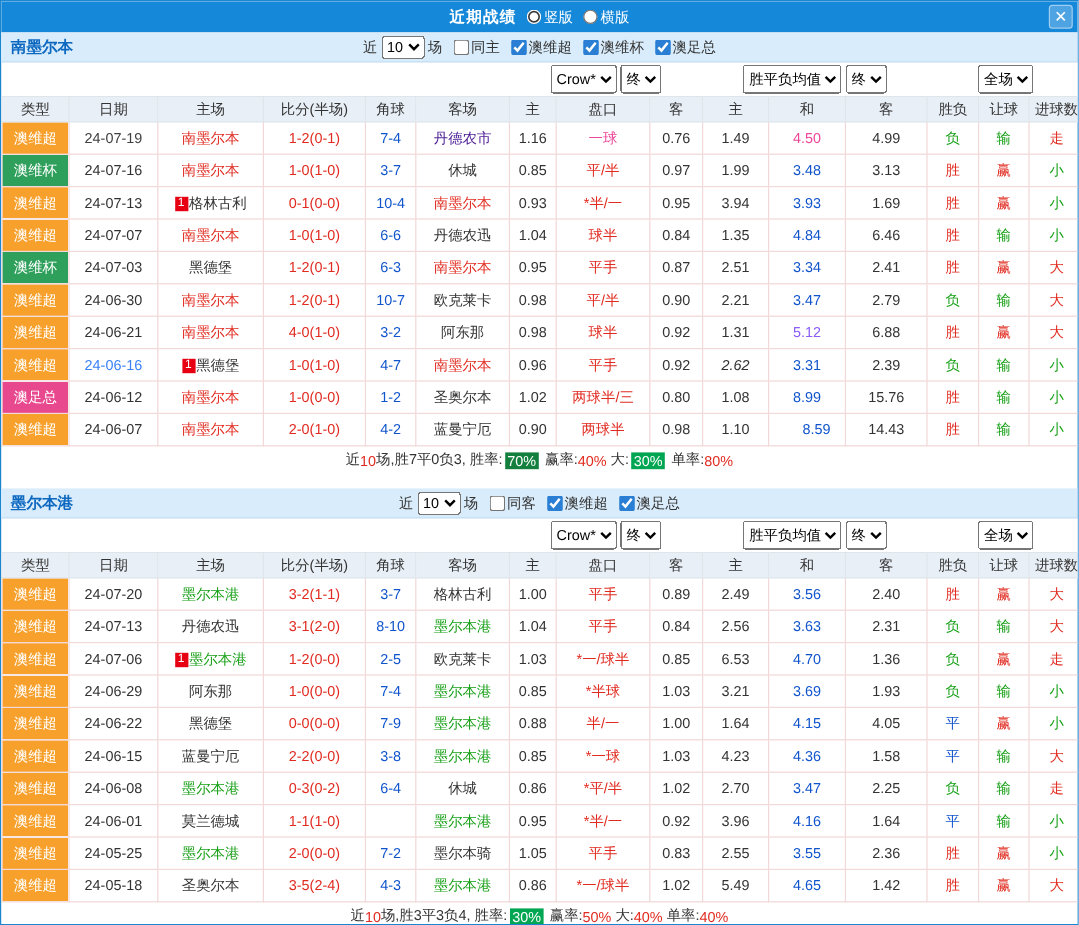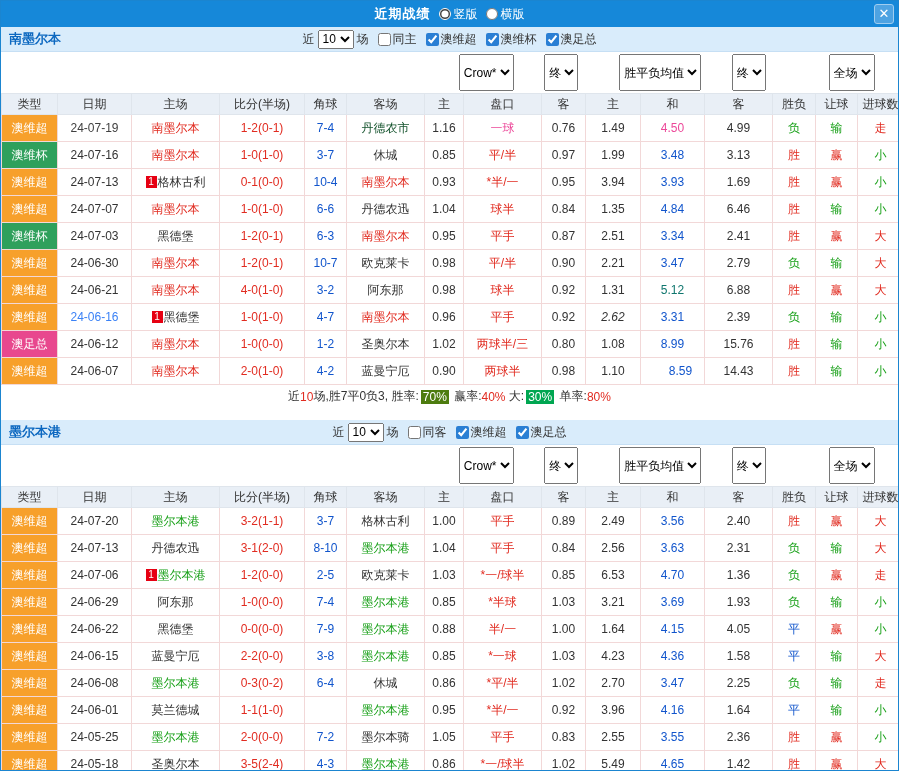--- a/index.html
+++ b/index.html
@@ -11,21 +11,21 @@
   .titlebar input[type=radio] { width:12px; height:12px; margin:0; accent-color:#fff; }
   .close { position:absolute; right:4px; top:3px; width:20px; height:20px; background:#4ea3e2; border:1px solid #9fcdf0; border-radius:3px; color:#fff; font-size:13px; line-height:18px; text-align:center; cursor:pointer; font-weight:bold; }
   .section-bar { height:25px; background:#d9ecfb; border-bottom:1px solid #c6dff4; display:flex; align-items:center; position:relative; }
   .team { color:#0d68c0; font-weight:bold; font-size:13px; padding-left:8px; position:relative; z-index:2; }
   .filters { position:absolute; left:0; right:0; display:flex; justify-content:center; align-items:center; gap:3px; font-size:12px; color:#333; }
   .filters select { font-size:12px; height:19px; }
   .filters label.cbx { display:inline-flex; align-items:center; gap:2px; cursor:pointer; }
   .filters input[type=checkbox] { width:13px; height:13px; margin:0 0 0 6px; accent-color:#2a7fd4; }
   table { width:100%; border-collapse:collapse; table-layout:fixed; font-size:12px; }
   thead .selrow td { background:#fff; border:none; height:24px; text-align:center; padding:2px 0; }
-  thead .selrow select { font-size:12px; height:37px; max-width:108px;margin-left:27px; }
+  thead .selrow select { font-size:12px; height:24px; max-width:108px; }
   thead .labrow td { background:#e9eff6; border:1px solid #dfe5ec; height:21px; text-align:center; color:#333; padding:0; }
   tbody td { border:1px solid #f2d8d8; height:27px; text-align:center; color:#333; padding:0; overflow:hidden; white-space:nowrap; }
   .redcard { display:inline-block; background:#e60012; color:#fff; font-size:10px; line-height:12px; width:11px; height:12px; margin-right:1px; vertical-align:1px; }
   .summary { height:23px; display:flex; align-items:center; justify-content:center; font-size:12px; color:#333; }
   .summary span { white-space:pre; }
   .summary .pct { color:#fff; padding:0 2px; margin:0 2px; }
   .gap { height:12px; }
 </style>
 </head>
 <body>
@@ -121,21 +121,21 @@
           <td>进球数</td>
         </tr>
       </thead>
       <tbody>
           <tr>
             <td style="color: rgb(255, 255, 255); background: rgb(247, 160, 43);">澳维超</td>
             <td style="color: #404040;">24-07-19</td>
             <td><span style="color: rgb(225, 43, 32);">南墨尔本</span></td>
             <td style="color: rgb(225, 43, 32);">1-2(0-1)</td>
             <td style="color: rgb(17, 85, 204);">7-4</td>
-            <td><span style="color: #14532d; margin-top: 16px;">丹德农市</span></td>
+            <td><span style="color: #4c1d95; margin-top: 16px;">丹德农市</span></td>
             <td style="color: rgb(51, 51, 51);">1.16</td>
             <td style="color: #ec4899;">一球</td>
             <td style="color: rgb(51, 51, 51);">0.76</td>
             <td style="color: rgb(51, 51, 51);">1.49</td>
             <td style="color: #ec4899;">4.50</td>
             <td style="color: rgb(51, 51, 51);">4.99</td>
             <td style="color: rgb(24, 160, 24);">负</td>
             <td style="color: rgb(24, 160, 24);">输</td>
             <td style="color: rgb(225, 43, 32);">走</td>
           </tr>
@@ -228,21 +228,21 @@
             <td style="color: rgb(255, 255, 255); background: rgb(247, 160, 43);">澳维超</td>
             <td style="color: rgb(51, 51, 51);">24-06-21</td>
             <td><span style="color: rgb(225, 43, 32);">南墨尔本</span></td>
             <td style="color: rgb(225, 43, 32);">4-0(1-0)</td>
             <td style="color: rgb(17, 85, 204);">3-2</td>
             <td><span style="color: rgb(51, 51, 51);">阿东那</span></td>
             <td style="color: rgb(51, 51, 51);">0.98</td>
             <td style="color: rgb(225, 43, 32);">球半</td>
             <td style="color: rgb(51, 51, 51);">0.92</td>
             <td style="color: rgb(51, 51, 51);">1.31</td>
-            <td style="color: #0f766e;">5.12</td>
+            <td style="color: #8b5cf6;">5.12</td>
             <td style="color: rgb(51, 51, 51);">6.88</td>
             <td style="color: rgb(225, 43, 32);">胜</td>
             <td style="color: rgb(225, 43, 32);">赢</td>
             <td style="color: rgb(225, 43, 32);">大</td>
           </tr>
           <tr>
             <td style="color: rgb(255, 255, 255); background: rgb(247, 160, 43);">澳维超</td>
             <td style="color: #3b82f6;">24-06-16</td>
             <td><span class="redcard">1</span><span style="color: rgb(51, 51, 51);">黑德堡</span></td>
             <td style="color: rgb(225, 43, 32);">1-0(1-0)</td>
@@ -291,21 +291,21 @@
             <td style="color: rgb(225, 43, 32);">胜</td>
             <td style="color: rgb(24, 160, 24);">输</td>
             <td style="color: rgb(24, 160, 24);">小</td>
           </tr>
         </tbody>
     </table>
     <div class="summary">
         <span>近</span>
         <span style="color: rgb(225, 43, 32);">10</span>
         <span>场,胜7平0负3, 胜率:</span>
-        <span class="pct" style="background: #4d7c0f;">70%</span>
+        <span class="pct" style="background: #15803d;">70%</span>
         <span> 赢率:</span>
         <span style="color: rgb(225, 43, 32);">40%</span>
         <span> 大:</span>
         <span class="pct" style="background: rgb(0, 166, 81);">30%</span>
         <span> 单率:</span>
         <span style="color: rgb(225, 43, 32);">80%</span>
       </div>
   </div>
 
   <div class="gap"></div>

